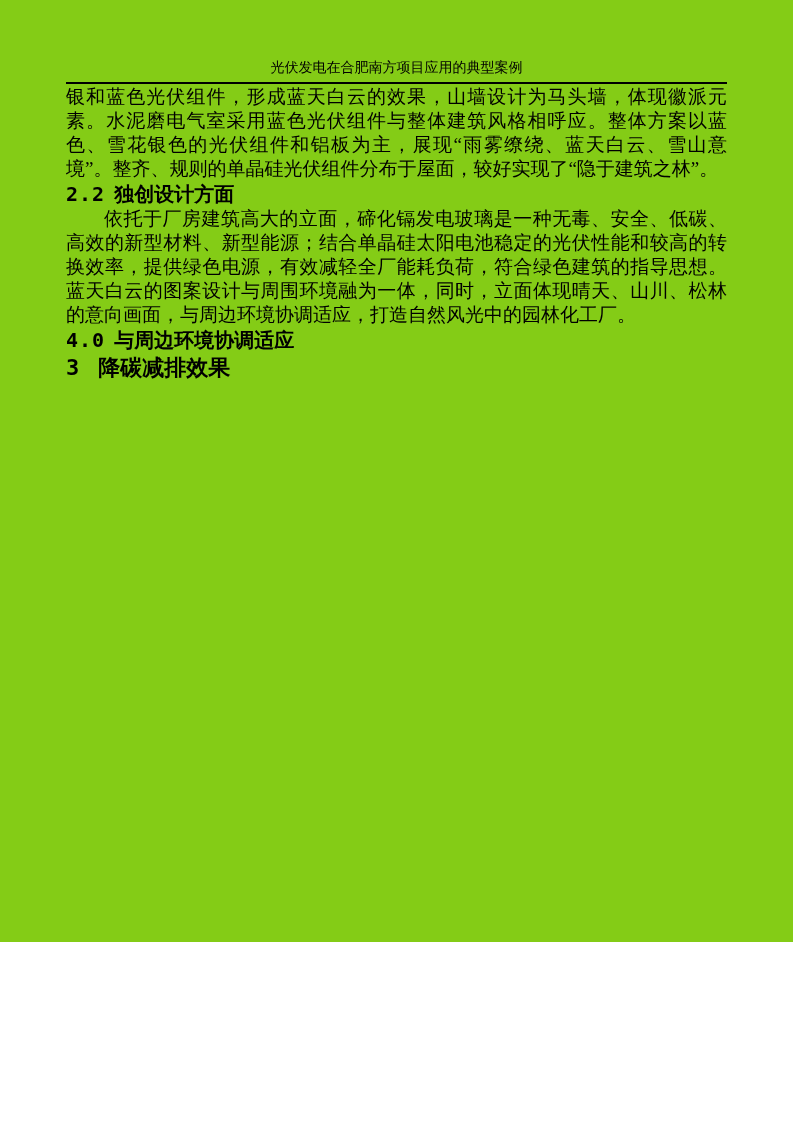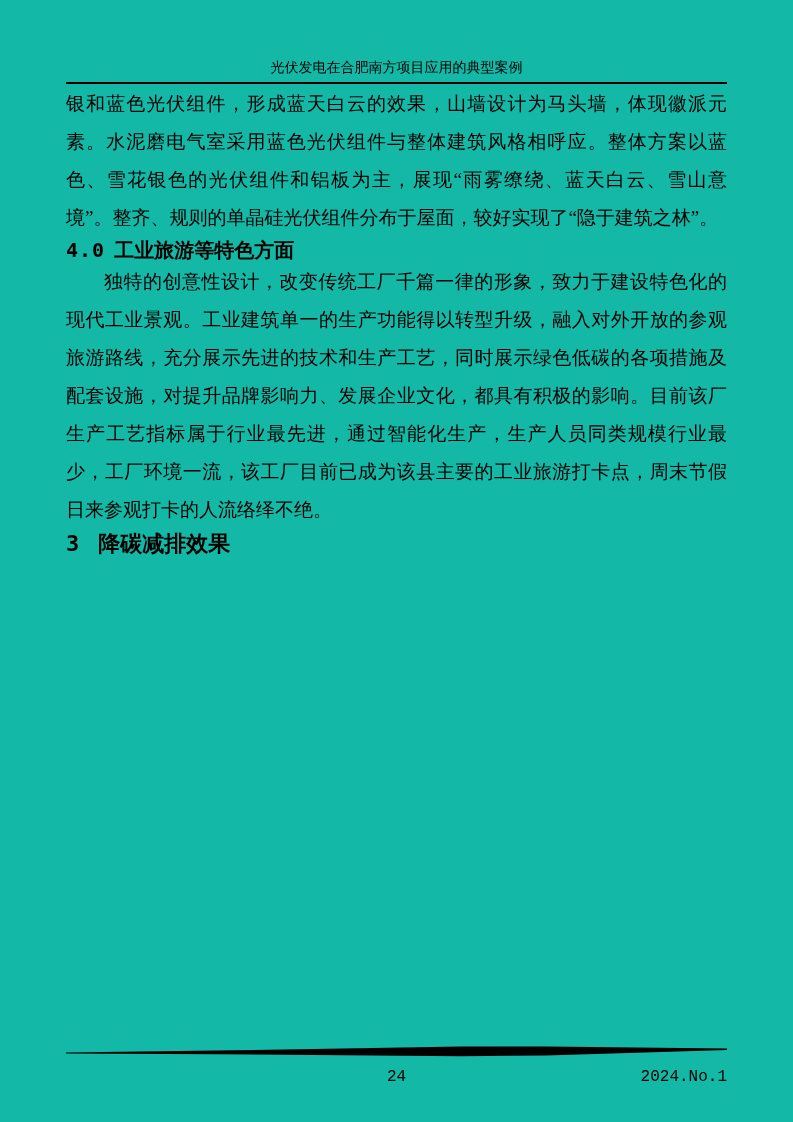--- a/index.html
+++ b/index.html
@@ -1,30 +1,30 @@
 <!DOCTYPE html>
 <html><head>
 <meta charset="utf-8">
 <style>
   html,body{margin:0;padding:0;background:#ffffff;}
   .page{
     position:relative;
-    width:793px;height:1122px;
-    background:#14b8a6;color:#000;
+    width:793px;height:942px;
+    background:#84cc16;color:#000;
     font-family:"Liberation Serif","DejaVu Serif",serif;
     overflow:hidden;
   }
   .content{position:absolute;left:66px;top:0;width:661px;}
   .running-head{
     padding-top:60px;text-align:center;
     font-size:14px;line-height:16px;color:#000;
   }
   .header-rule{height:0;border-bottom:2px solid #000;margin-top:6px;}
   p.body-para{
-    font-size:19px;line-height:38px;margin:0;
+    font-size:19px;line-height:24px;margin:0;
     text-align:justify;text-justify:inter-character;
     word-break:break-all;
   }
   p.first{margin-top:1px;}
   p.indent{text-indent:38px;}
   h2.sec{
     font-size:20px;line-height:26px;margin:0;font-weight:bold;
     font-family:"Liberation Sans","DejaVu Sans",sans-serif;
   }
   h2.sec .num{font-family:"DejaVu Sans Mono",monospace;margin-right:9px;letter-spacing:1px;}
@@ -44,27 +44,28 @@
 <body>
 
 <div class="page">
   <div class="content">
 
     <div class="running-head">光伏发电在合肥南方项目应用的典型案例</div>
     <div class="header-rule"></div>
 
     <p class="body-para first">银和蓝色光伏组件，形成蓝天白云的效果，山墙设计为马头墙，体现徽派元素。水泥磨电气室采用蓝色光伏组件与整体建筑风格相呼应。整体方案以蓝色、雪花银色的光伏组件和铝板为主，展现“雨雾缭绕、蓝天白云、雪山意境”。整齐、规则的单晶硅光伏组件分布于屋面，较好实现了“隐于建筑之林”。</p>
 
+    <h2 class="sec"><span class="num">2.2</span><span>独创设计方面</span></h2>
 
 
 
+    <p class="body-para indent">依托于厂房建筑高大的立面，碲化镉发电玻璃是一种无毒、安全、低碳、高效的新型材料、新型能源；结合单晶硅太阳电池稳定的光伏性能和较高的转换效率，提供绿色电源，有效减轻全厂能耗负荷，符合绿色建筑的指导思想。蓝天白云的图案设计与周围环境融为一体，同时，立面体现晴天、山川、松林的意向画面，与周边环境协调适应，打造自然风光中的园林化工厂。</p>
 
-    <h2 class="sec"><span class="num">4.0</span><span>工业旅游等特色方面</span></h2>
+    <h2 class="sec"><span class="num">4.0</span><span>与周边环境协调适应</span></h2>
 
-    <p class="body-para indent">独特的创意性设计，改变传统工厂千篇一律的形象，致力于建设特色化的现代工业景观。工业建筑单一的生产功能得以转型升级，融入对外开放的参观旅游路线，充分展示先进的技术和生产工艺，同时展示绿色低碳的各项措施及配套设施，对提升品牌影响力、发展企业文化，都具有积极的影响。目前该厂生产工艺指标属于行业最先进，通过智能化生产，生产人员同类规模行业最少，工厂环境一流，该工厂目前已成为该县主要的工业旅游打卡点，周末节假日来参观打卡的人流络绎不绝。</p>
 
     <h1 class="sec"><span class="num">3</span><span>降碳减排效果</span></h1>
 
   </div>
 
   <div class="footer">
     <svg class="footer-bar" viewBox="0 0 661 11" preserveAspectRatio="none" aria-hidden="true">
       <polygon fill="#000000" points="0,6.6 150,4.6 395,0.6 480,0.6 661,2.4 661,4.0 480,9.6 395,10.2 150,8.2 0,7.6"></polygon>
     </svg>
     <div class="footer-text">

